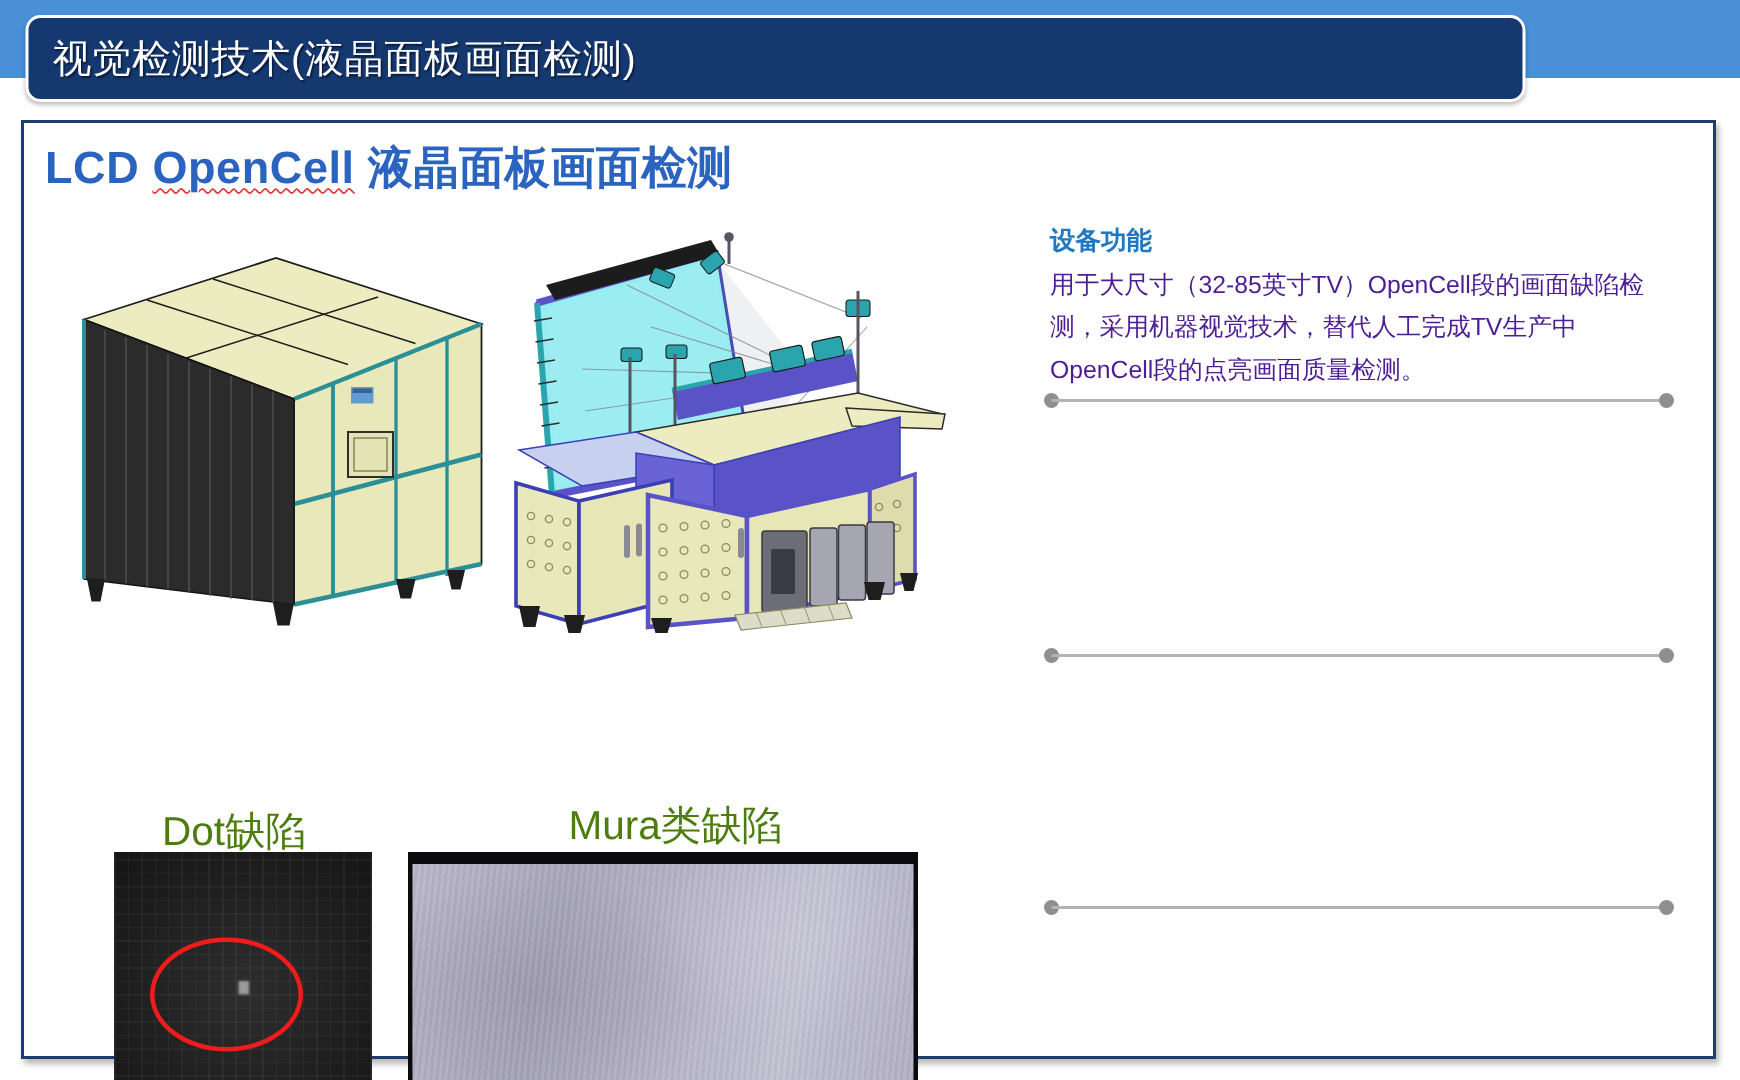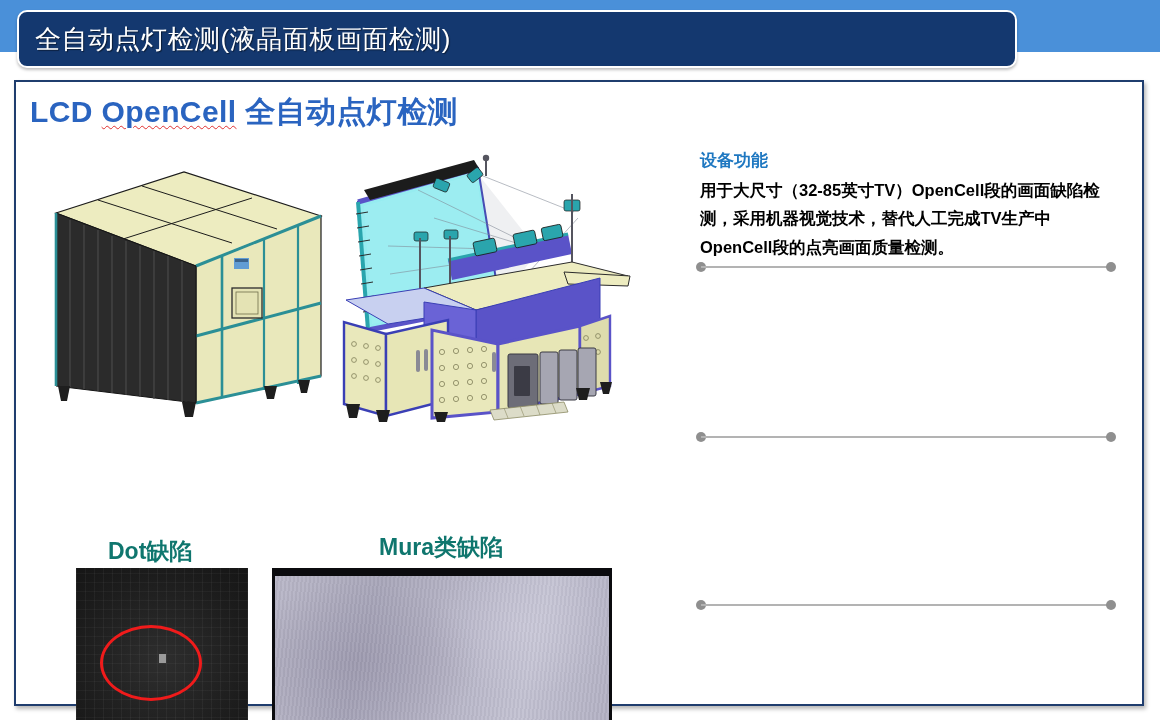--- a/index.html
+++ b/index.html
@@ -56,23 +56,22 @@
   
   #left-col{position:absolute;left:0;top:58px;width:660px;height:560px;}
 
   .machine-wrap{position:absolute;}
   #machine-enclosure{left:20px;top:18px;width:290px;height:260px;}
   #machine-station{left:312px;top:14px;width:320px;height:268px;}
 
   
   .sample-caption{
     position:absolute;
-    font-size:23px;color:#0f766e;
+    font-size:27px;color:#4d7c0f;
     white-space:nowrap;
-    font-weight:bold;
   }
   #caption-dot{left:92px;top:396px;}
   #caption-mura{left:363px;top:392px;}
 
   
   #dot-sample{
     position:absolute;left:60px;top:428px;width:172px;height:186px;
     background:
       repeating-linear-gradient(90deg,rgba(255,255,255,.045) 0 1px,rgba(0,0,0,0) 1px 9px),
       repeating-linear-gradient(0deg,rgba(255,255,255,.035) 0 1px,rgba(0,0,0,0) 1px 9px),
@@ -109,21 +108,21 @@
   #block-0{top:15px;}
   #block-1{top:170px;}
   #block-2{top:340px;}
 
   .block-heading{
     font-size:17px;font-weight:bold;color:#1f78c1;
     margin:0 0 4px 24px;
     white-space:nowrap;
   }
   .block-body{
-    font-size:16.5px;font-weight:bold;color:#000000;
+    font-size:16.5px;font-weight:normal;color:#4c1d95;
     margin:0 8px 0 24px;
     line-height:1.72;
     max-width:412px;
     white-space:pre-line;
   }
   .divider{
     position:absolute;left:20px;width:420px;height:10px;
   }
   .divider .line{
     position:absolute;left:5px;right:5px;top:4px;height:2px;background:#b3b3b3;
@@ -136,27 +135,27 @@
   #div-0{top:128px;}
   #div-1{top:298px;}
   #div-2{top:466px;}
 </style>
 </head>
 <body>
 
 <div id="top-accent"></div>
 
 <div id="title-bar">
-  <span id="title-text">全自动点灯检测(液晶面板画面检测)</span>
+  <span id="title-text">视觉检测技术(液晶面板画面检测)</span>
 </div>
 
 <div id="slide-frame">
 
   <div id="section-title">
-    <span>LCD </span><span class="spell">OpenCell</span><span> 全自动点灯检测</span>
+    <span>LCD </span><span class="spell">OpenCell</span><span> 液晶面板画面检测</span>
   </div>
 
   <div id="left-col">
 
     <div class="machine-wrap" id="machine-enclosure">
       <svg viewBox="0 0 290 260" width="290" height="260">
 
         <polygon points="20,55 148,14 285,58 160,108" fill="#edecc0" stroke="#1b1b1b" stroke-width="1.2"></polygon>
         <line x1="62" y1="42" x2="196" y2="85" stroke="#1b1b1b" stroke-width="1"></line>
         <line x1="106" y1="28" x2="241" y2="71" stroke="#1b1b1b" stroke-width="1"></line>

